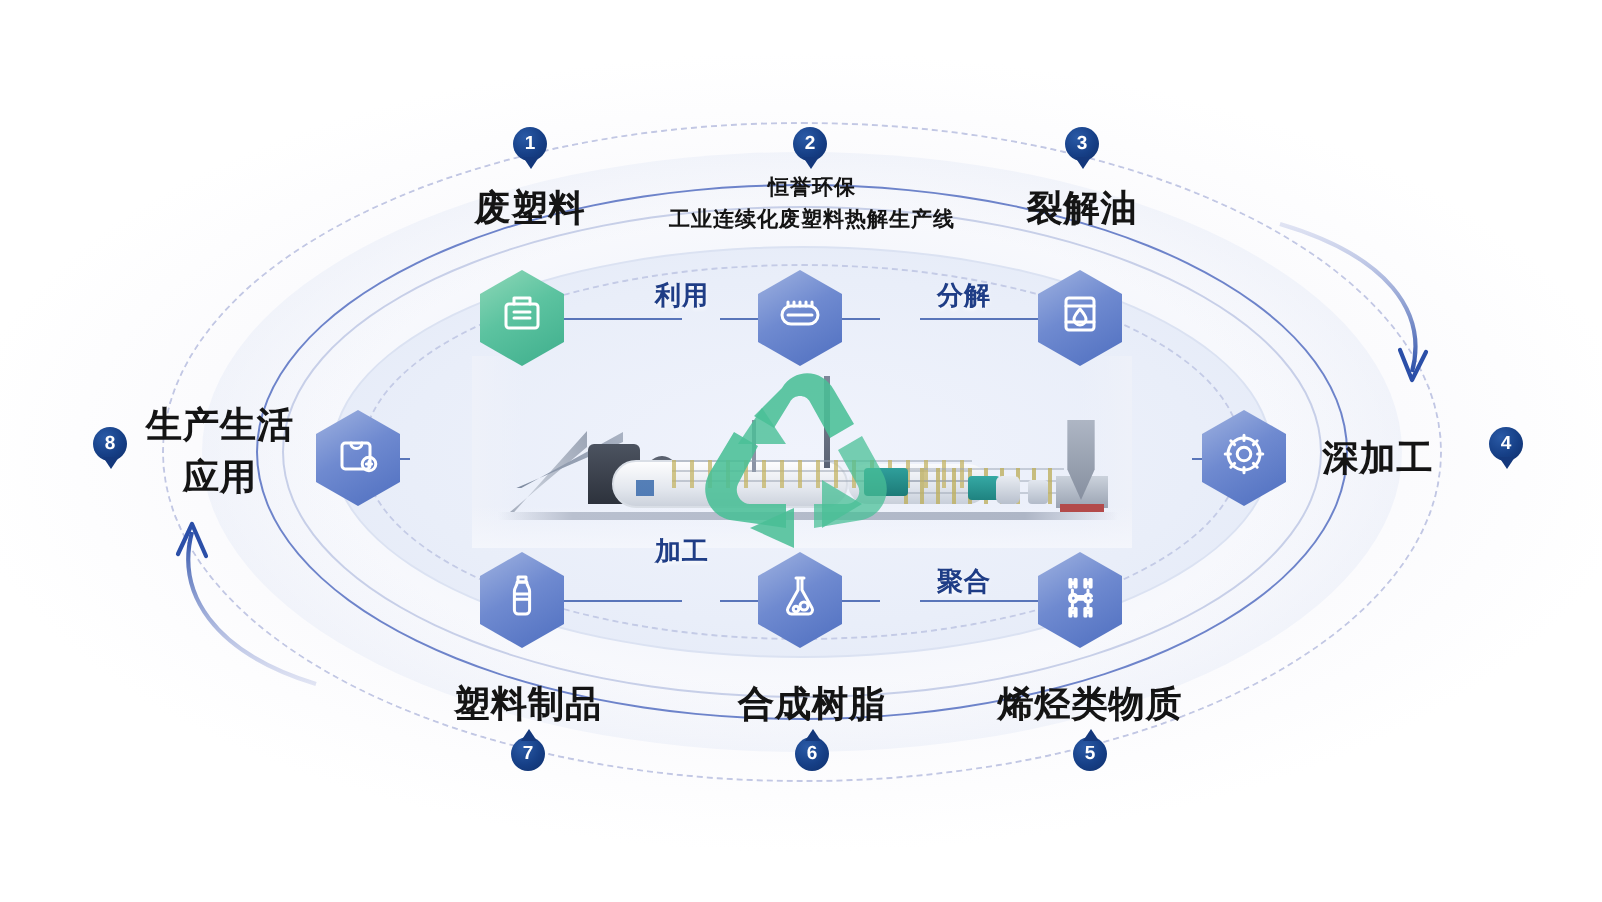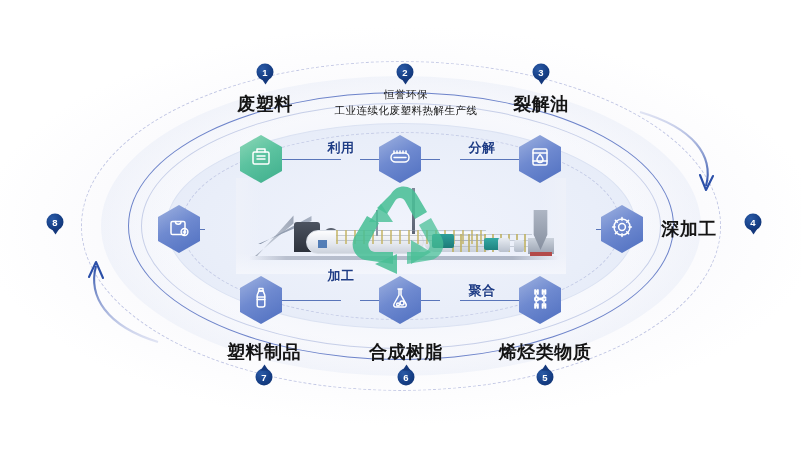--- a/index.html
+++ b/index.html
@@ -194,21 +194,21 @@
 
   
   .outer-label {
     position: absolute;
     transform: translate(-50%, -50%);
     text-align: center;
     font-size: 18px; font-weight: bold; color: #141414;
     white-space: nowrap; letter-spacing: .5px;
     z-index: 8;
   }
-  .outer-label.small { font-size: 10.5px; font-weight: normal; }
+  .outer-label.small { font-size: 10.5px; font-weight: bold; }
   .outer-label .l1 { display: block; }
   .outer-label .l2 { display: block; margin-top: 2px; }
   .outer-label.two-line { line-height: 1.35; }
 </style>
 </head>
 <body>
 
 <div id="stage">
 
   <div class="ring ring-halo"></div>
@@ -426,14 +426,18 @@
   </div>
 
   <div class="outer-label" style="left:406px; top:352px;">
     <span class="l1">合成树脂</span>
   </div>
 
   <div class="outer-label" style="left:264px; top:352px;">
     <span class="l1">塑料制品</span>
   </div>
 
+  <div class="outer-label two-line" style="left:110px; top:226px;">
+    <span class="l1">生产生活</span>
+    <span class="l2">应用</span>
+  </div>
 
 </div>
 
 </body></html>

